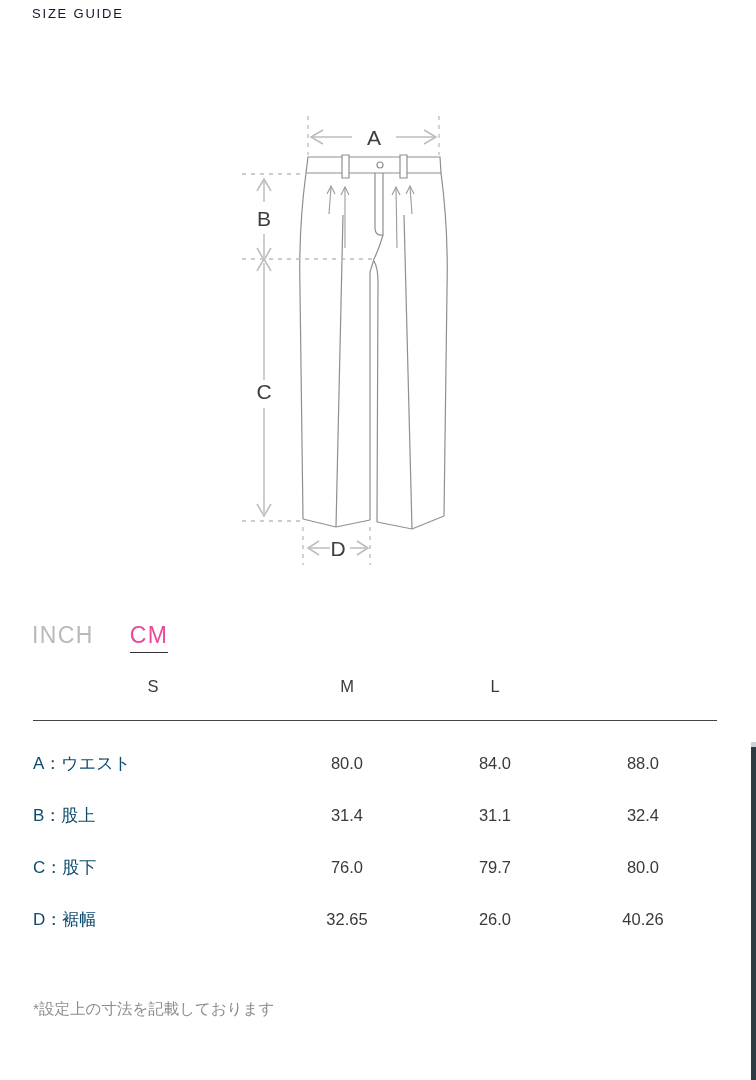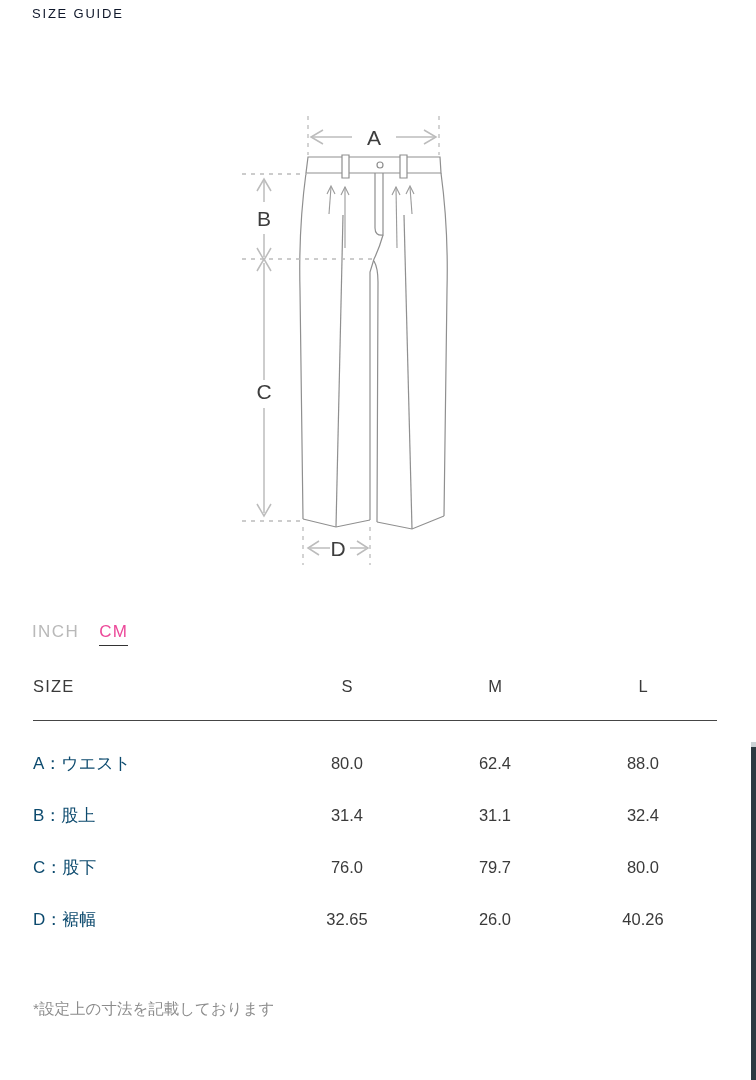--- a/index.html
+++ b/index.html
@@ -29,22 +29,22 @@
     left: 0;
     top: 95px;
     width: 756px;
     height: 478px;
   }
   .unit-toggle {
     position: absolute;
     left: 32px;
     top: 622px;
     display: flex;
-    gap: 20px;
-    font-size: 17px;
+    gap: 36px;
+    font-size: 23px;
     letter-spacing: 1.4px;
     align-items: flex-start;
     justify-content: flex-end;
   }
   .unit-option { cursor: pointer; }
   .unit-option.inactive { color: #b9b9b9; }
   .unit-option.active {
     color: #ec4899;
     padding-bottom: 3px;
     border-bottom: 1.5px solid #333333;
@@ -185,30 +185,29 @@
   </svg>
 </div>
 
 <div class="unit-toggle">
   <span class="unit-option inactive">INCH</span>
   <span class="unit-option active">CM</span>
 </div>
 
 <div class="size-table">
   <div class="trow thead">
-    <span class="size-col">SIZE</span>
     <span class="col-head">S</span>
     <span class="col-head">M</span>
     <span class="col-head">L</span>
   </div>
   <div class="tbody">
     <div class="trow">
       <span class="cell-label">A：ウエスト</span>
       <span class="cell-val">80.0</span>
-      <span class="cell-val">62.4</span>
+      <span class="cell-val">84.0</span>
       <span class="cell-val">88.0</span>
     </div>
     <div class="trow">
       <span class="cell-label">B：股上</span>
       <span class="cell-val">31.4</span>
       <span class="cell-val">31.1</span>
       <span class="cell-val">32.4</span>
     </div>
     <div class="trow">
       <span class="cell-label">C：股下</span>

